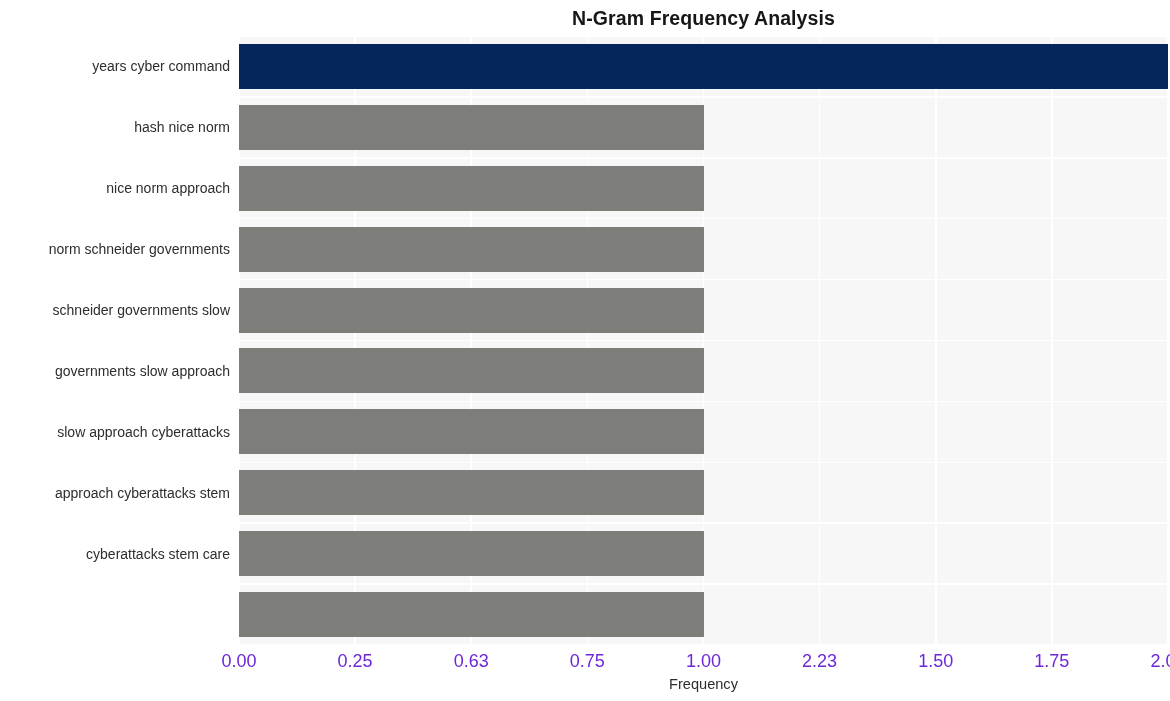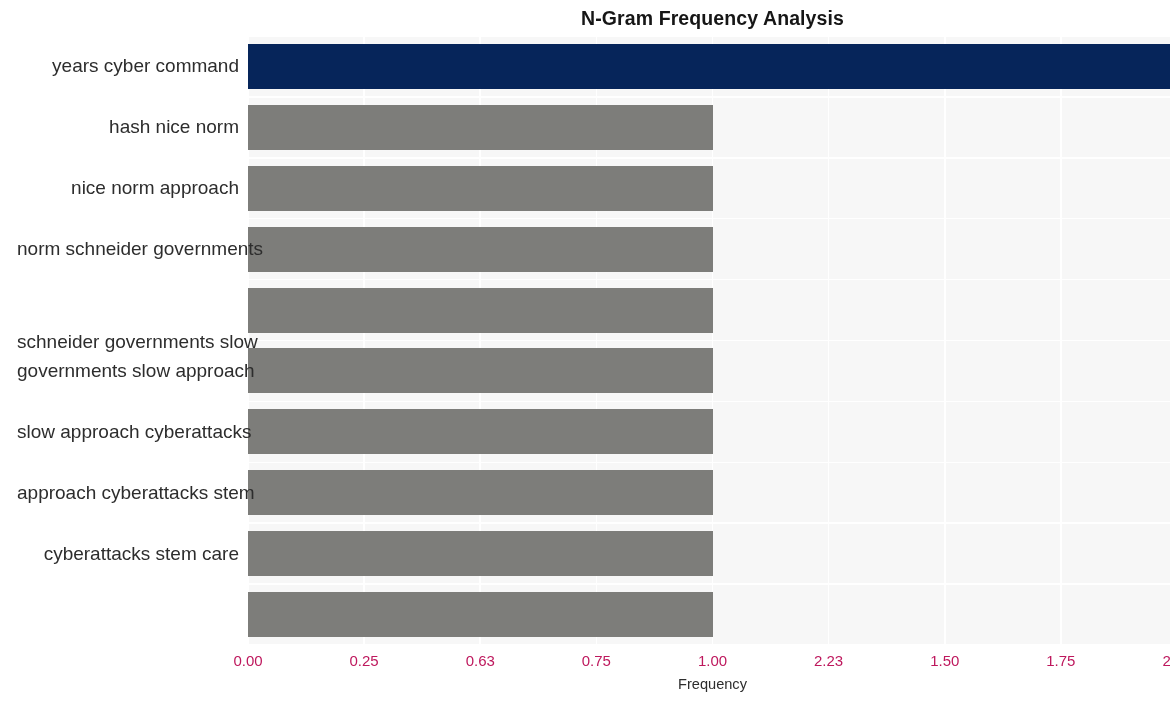--- a/index.html
+++ b/index.html
@@ -11,21 +11,21 @@
     width: 1170px;
     height: 701px;
     font-family: "Liberation Sans", sans-serif;
     color: #262626;
     overflow: hidden;
     position: relative;
   }
 
   #figure {
     position: absolute;
-    left: 17px;
+    left: 8px;
     top: 0;
     width: 996px;
     height: 701px;
     background: #ffffff;
     border-radius: 25px;
   }
 
   
   #chart-title {
     position: absolute;
@@ -80,42 +80,42 @@
     left: 0;
     top: 36px;
     width: 222px;
     height: 609px;
   }
   .y-tick-label {
     position: absolute;
     right: 0;
     width: 222px;
     text-align: right;
-    font-size: 19px;
+    font-size: 14px;
     color: #2d2d2d;
     line-height: 18px;
     white-space: nowrap;
   }
 
   
   #x-axis-labels {
     position: absolute;
     left: 0;
     top: 652px;
     width: 1170px;
     height: 22px;
   }
   .x-tick-label {
     position: absolute;
     top: 0;
     width: 90px;
     margin-left: -45px;
     text-align: center;
-    font-size: 15px;
-    color: #be185d;
+    font-size: 18px;
+    color: #6d28d9;
     line-height: 18px;
     white-space: nowrap;
   }
 
   #x-axis-title {
     position: absolute;
     left: 231px;
     top: 675px;
     width: 929px;
     text-align: center;
@@ -169,21 +169,21 @@
         <div class="bar" title="cyberattacks stem care: 1" style="width: 464.5px; top: 495.15px; background: rgb(125, 125, 122);"></div>
         <div class="bar" title="stem care ensure: 1" style="width: 464.5px; top: 556.05px; background: rgb(125, 125, 122);"></div>
       </div>
   </div>
 
   <div id="y-axis-labels">
       <div class="y-tick-label" style="top: 21.45px;">years cyber command</div>
       <div class="y-tick-label" style="top: 82.35px;">hash nice norm</div>
       <div class="y-tick-label" style="top: 143.25px;">nice norm approach</div>
       <div class="y-tick-label" style="top: 204.15px;">norm schneider governments</div>
-      <div class="y-tick-label" style="top: 265.05px; margin-top: 32px;">schneider governments slow</div>
+      <div class="y-tick-label" style="top: 265.05px;">schneider governments slow</div>
       <div class="y-tick-label" style="top: 325.95px;">governments slow approach</div>
       <div class="y-tick-label" style="top: 447.75px;">approach cyberattacks stem</div>
       <div class="y-tick-label" style="top: 386.85px;">slow approach cyberattacks</div>
       <div class="y-tick-label" style="top: 508.65px;">cyberattacks stem care</div>
     </div>
 
   <div id="x-axis-labels">
       <div class="x-tick-label" style="left: 231px;">0.00</div>
       <div class="x-tick-label" style="left: 347.125px;">0.25</div>
       <div class="x-tick-label" style="left: 463.25px;">0.63</div>

